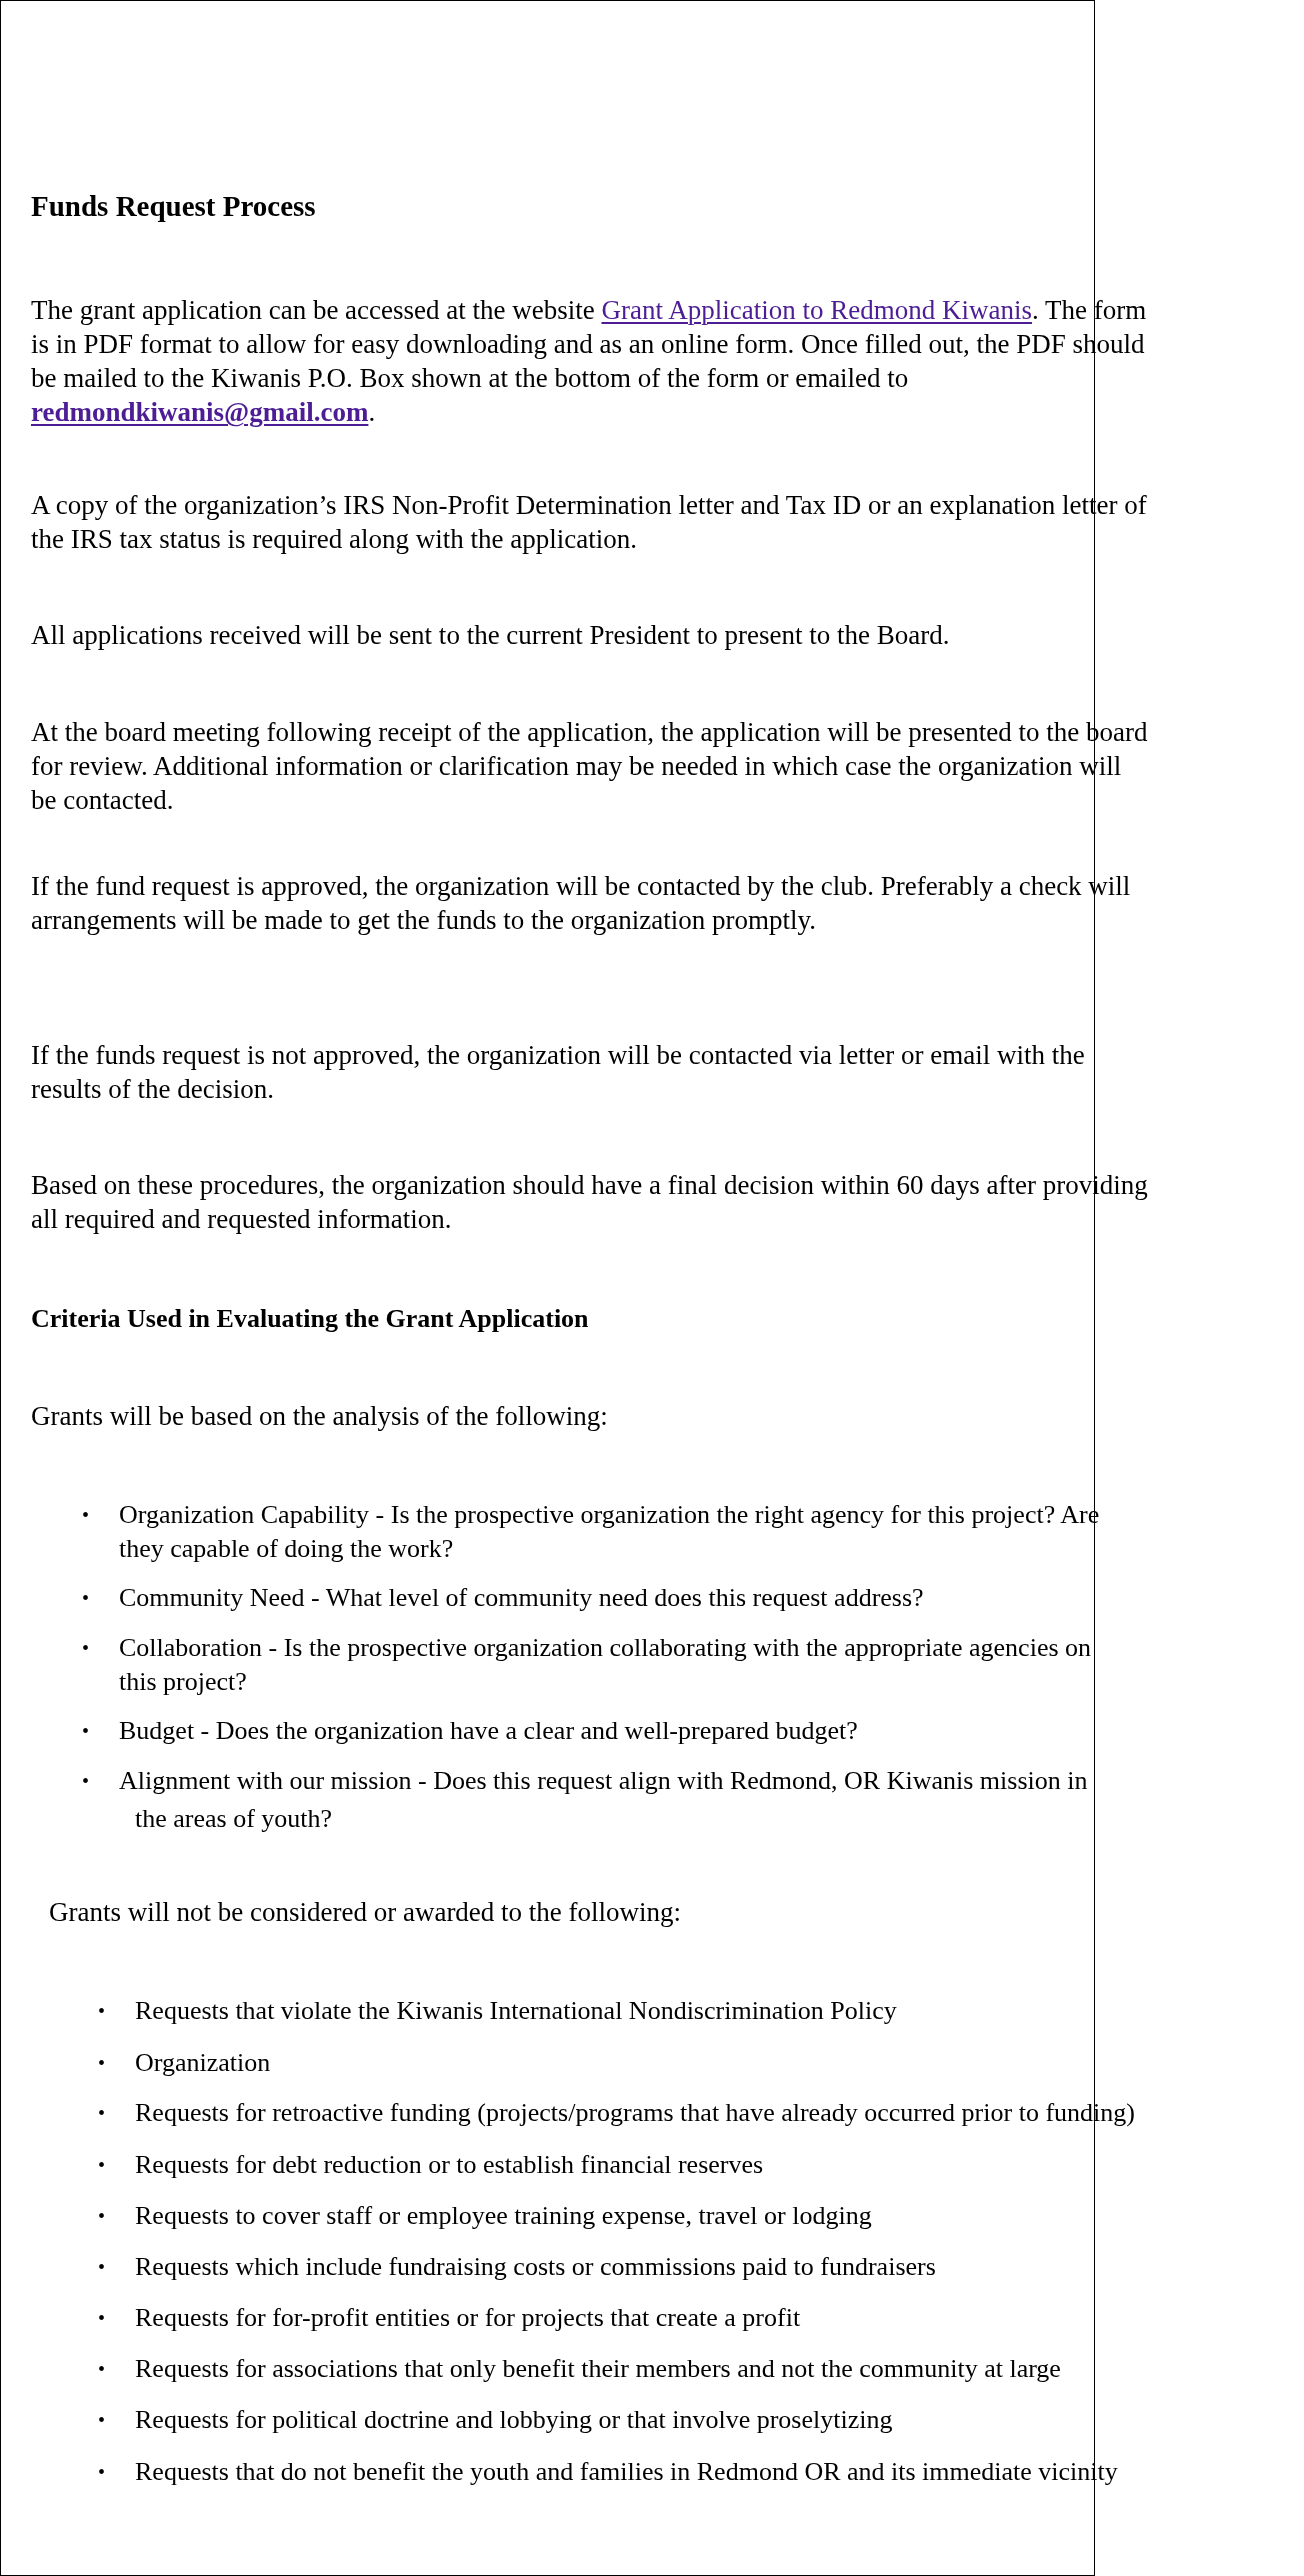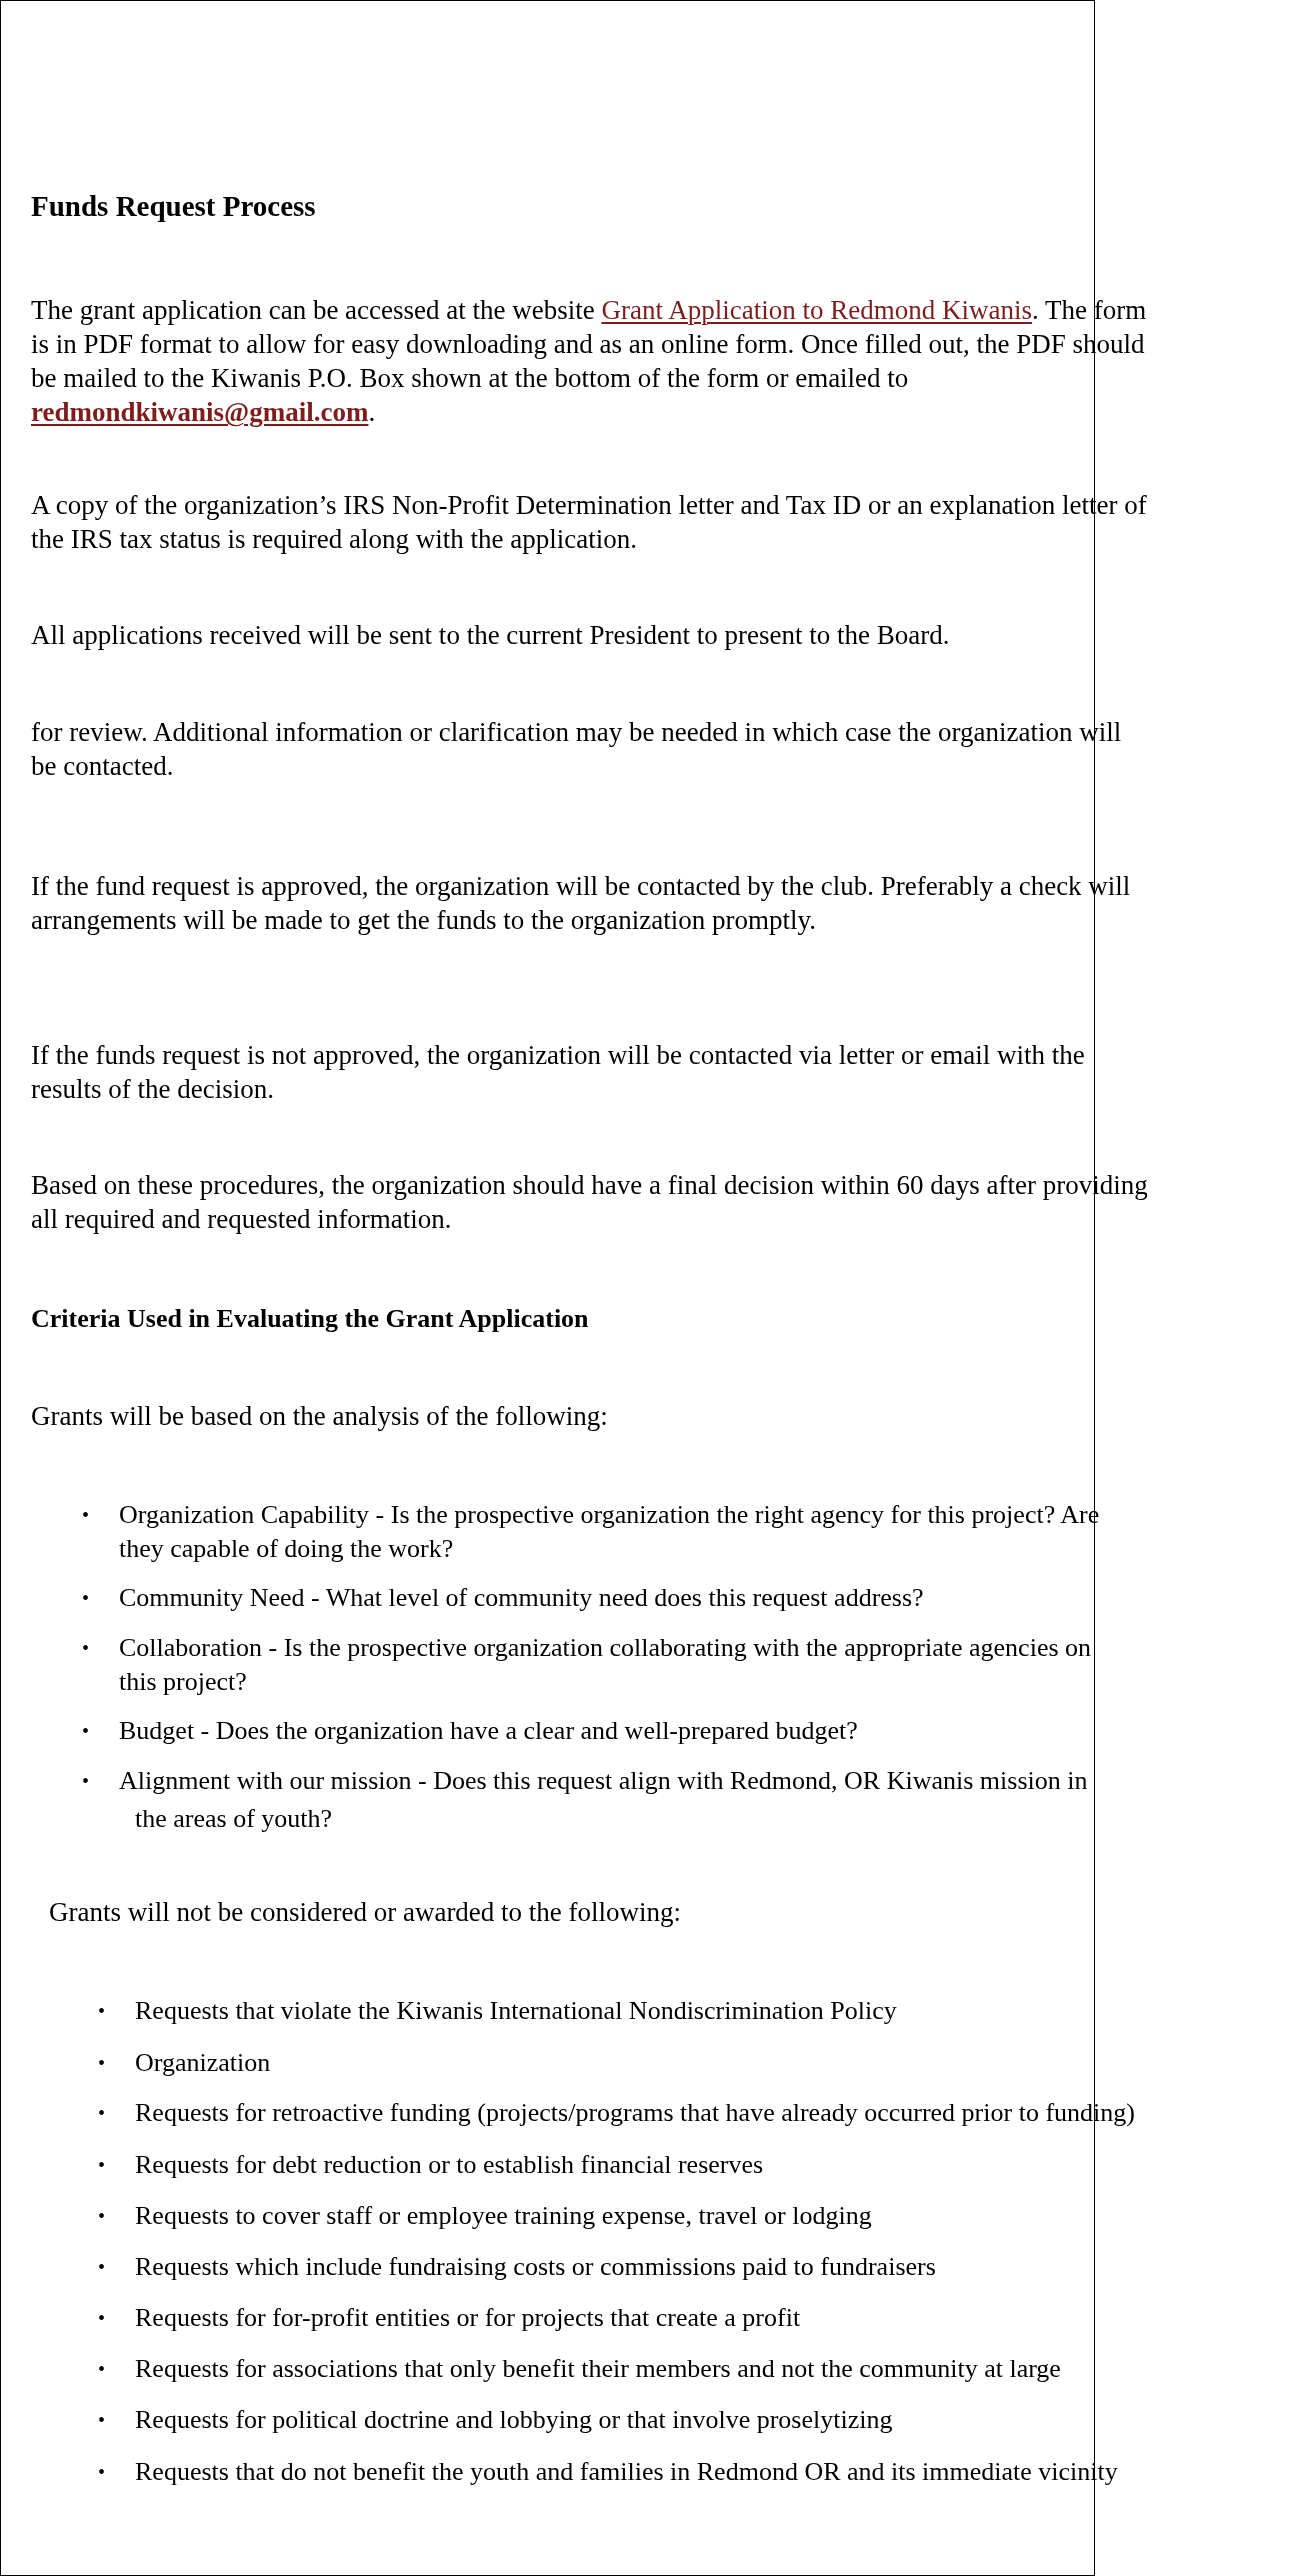--- a/index.html
+++ b/index.html
@@ -11,21 +11,21 @@
     border: 1.8px solid #000000;
     background: #ffffff;
     font-family: "Liberation Serif", "DejaVu Serif", serif;
     color: #000000;
   }
   .blk { position: absolute; left: 30px; margin: 0; white-space: nowrap; }
   .title { font-size: 29px; font-weight: bold; line-height: 35px; }
   .h2 { font-size: 26px; font-weight: bold; line-height: 34px; }
   .body { font-size: 27px; line-height: 34px; }
   .line { display: block; }
-  a.link { color: #7f1d1d; text-decoration: underline; text-decoration-thickness: 1.8px; text-underline-offset: 2.9px; }
+  a.link { color: #4c1d95; text-decoration: underline; text-decoration-thickness: 1.8px; text-underline-offset: 2.9px; }
   a.mail { font-weight: bold; text-align: center; }
   .li { position: absolute; font-size: 26px; line-height: 34px; white-space: nowrap; }
   .bullet { position: absolute; font-size: 20px; line-height: 34px; }
 </style>
 </head>
 <body>
 
 <div class="page">
 
   <h1 class="blk title" style="top:188px;">Funds Request Process</h1>
@@ -40,20 +40,21 @@
   <p class="blk body" style="top:487px;">
     <span class="line">A copy of the organization’s IRS Non-Profit Determination letter and Tax ID or an explanation letter of</span>
     <span class="line">the IRS tax status is required along with the application.</span>
   </p>
 
   <p class="blk body" style="top:617px;">
     <span class="line">All applications received will be sent to the current President to present to the Board.</span>
   </p>
 
   <p class="blk body" style="top:714px;">
+    <span class="line">At the board meeting following receipt of the application, the application will be presented to the board</span>
     <span class="line">for review. Additional information or clarification may be needed in which case the organization will</span>
     <span class="line">be contacted.</span>
   </p>
 
   <p class="blk body" style="top:868px;">
     <span class="line">If the fund request is approved, the organization will be contacted by the club. Preferably a check will</span>
     <span class="line">arrangements will be made to get the funds to the organization promptly.</span>
   </p>
 
   <p class="blk body" style="top:1037px;">

